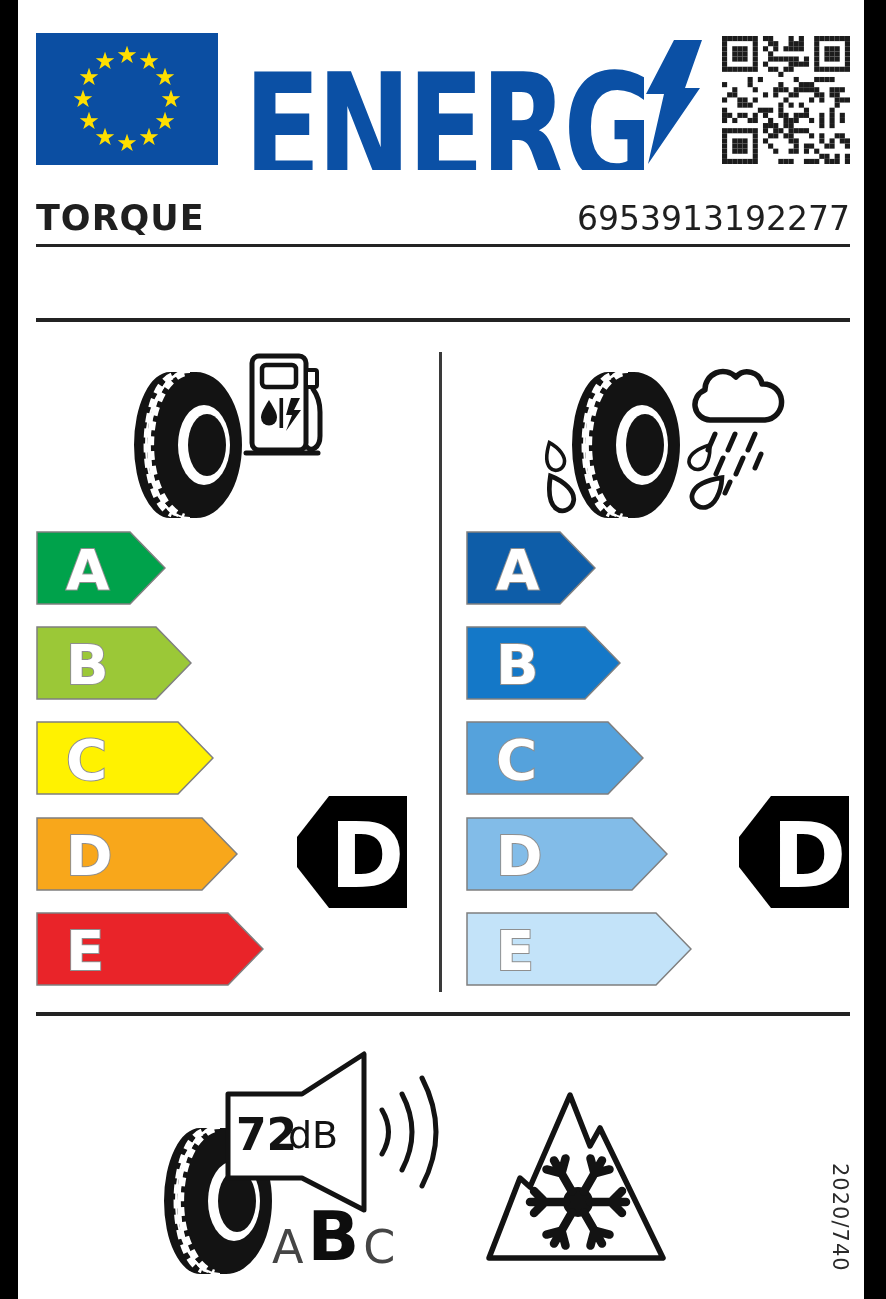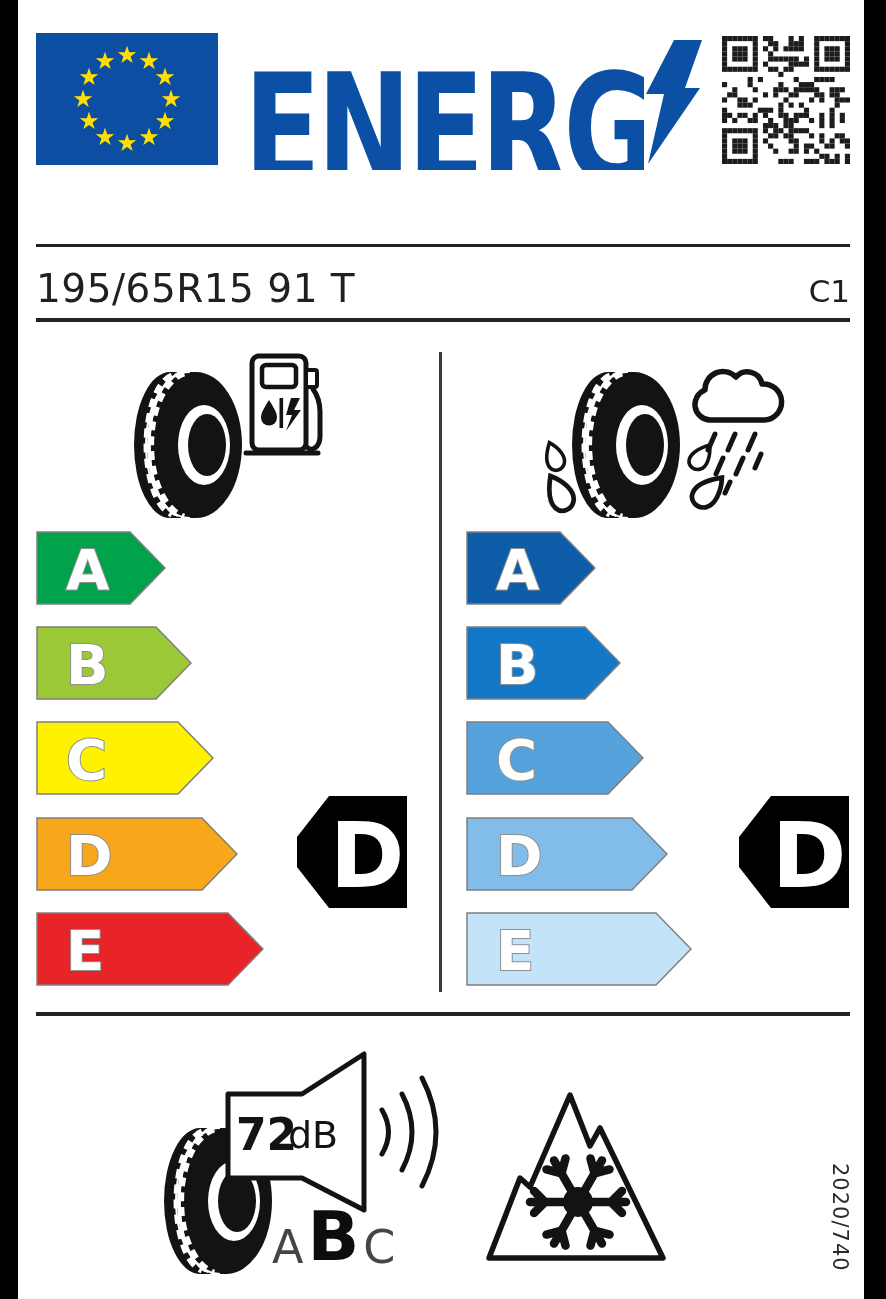--- a/index.html
+++ b/index.html
@@ -349,26 +349,26 @@
         <rect x="80" y="120" width="5" height="5"></rect>
         <rect x="85" y="120" width="5" height="5"></rect>
         <rect x="90" y="120" width="5" height="5"></rect>
         <rect x="100" y="120" width="5" height="5"></rect>
         <rect x="105" y="120" width="5" height="5"></rect>
         <rect x="110" y="120" width="5" height="5"></rect>
         <rect x="120" y="120" width="5" height="5"></rect>
       </g>
   </svg>
 
+  <div class="row" style="top:198px">
+    <span class="brand">TORQUE</span>
+    <span class="barcode-num">6953913192277</span>
+  </div>
   <div class="rule" style="top:244px;height:3px"></div>
 
-  <div class="row" style="top:266px">
-    <span class="tire-size">195/65R15 91 T</span>
-    <span class="tire-class">C1</span>
-  </div>
   <div class="rule" style="top:318px;height:4px"></div>
 
   <svg class="abs" style="left:128px;top:348px" width="210" height="172" viewBox="0 0 210 172">
     <use href="#tire" x="4" y="22" width="110" height="150"></use>
     <g>
       <path d="M118,105 H190" stroke="#131313" stroke-width="5" stroke-linecap="round" fill="none"></path>
       <rect x="124" y="8" width="54" height="94" rx="7" fill="#fff" stroke="#131313" stroke-width="5"></rect>
       <rect x="134" y="17" width="34" height="22" rx="4" fill="#fff" stroke="#131313" stroke-width="4.5"></rect>
       <rect x="178" y="22" width="11" height="17" rx="2" fill="#fff" stroke="#131313" stroke-width="4"></rect>
       <path d="M185,41 C190,48 192,55 192,64 L192,88 C192,100 183,104 179,99" stroke="#131313" stroke-width="5" fill="none" stroke-linecap="round"></path>

